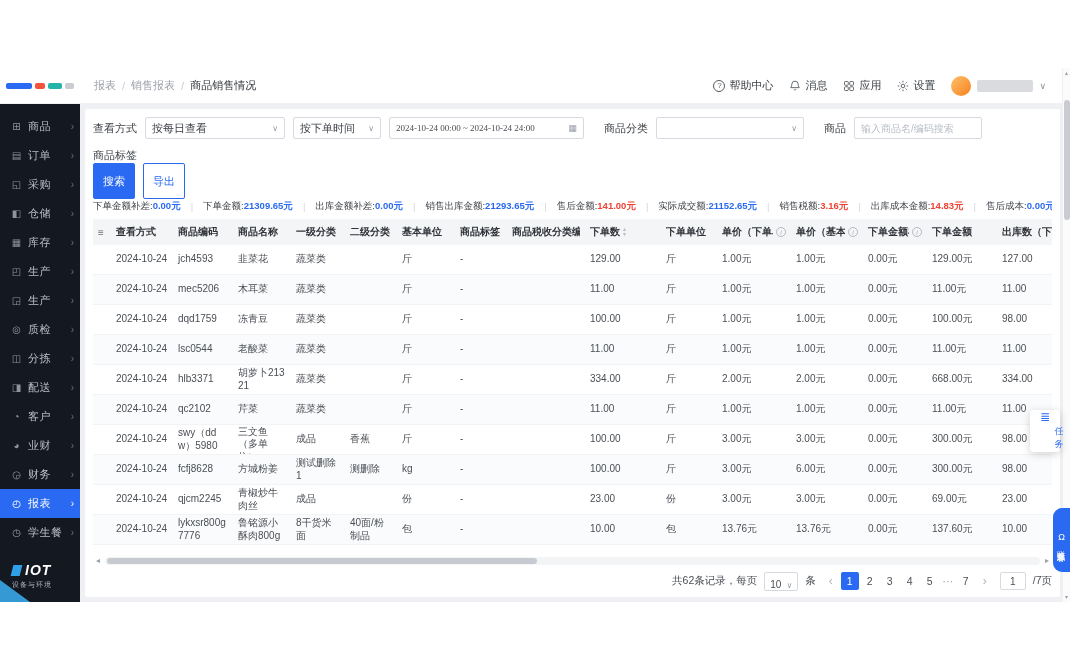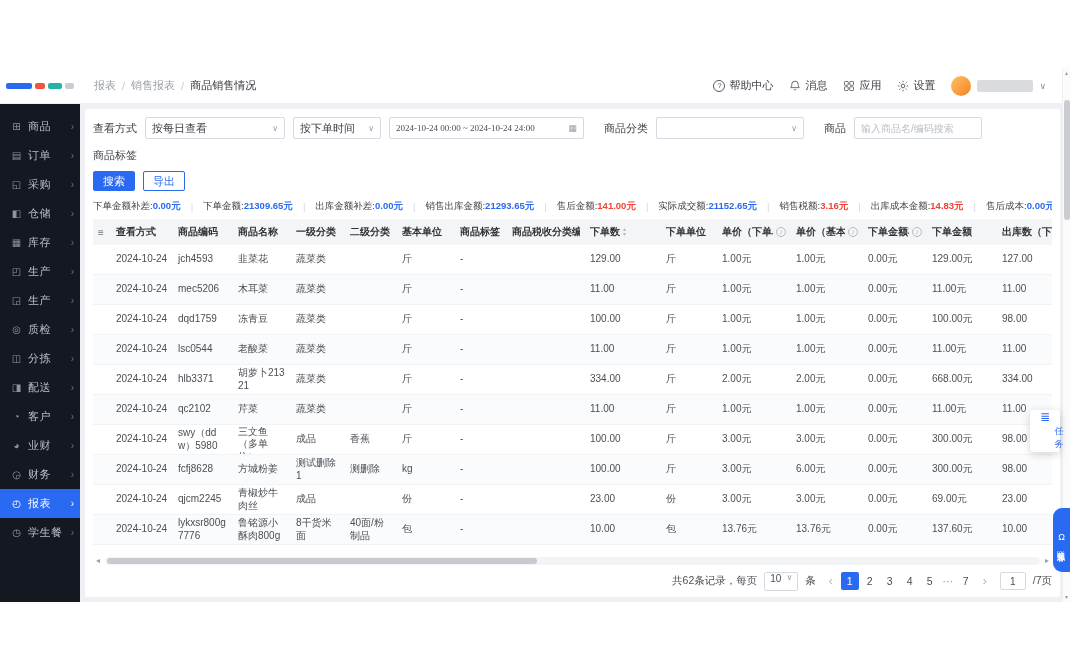--- a/index.html
+++ b/index.html
@@ -59,21 +59,21 @@
     justify-content:space-between;padding:0 6px;color:#3a3e44;cursor:pointer;flex-shrink:0;}
   .select .chev{color:#9aa0a8;font-size:8px;margin-left:6px;}
   .w140{width:140px;} .w88{width:88px;} .w182{width:195px;font-family:Liberation Serif, serif;} .w148{width:148px;}
   .date-text{font-size:9px;color:#4a4e54;white-space:nowrap;}
   .cal-icon{color:#9aa0a8;font-size:9px;}
   .input{height:22px;border:1px solid #d6dae0;border-radius:2px;padding:0 6px;font-size:10px;color:#3a3e44;
     background:#fff;font-family:inherit;outline:none;flex-shrink:0;}
   .input::placeholder{color:#b8bec6;}
   .w128i{width:128px;} .w152i{width:152px;}
   .btn-row{height:20px;}
-  .btn{height:20px;padding:0 9px;border-radius:2px;font-size:11px;display:flex;align-items:center;cursor:pointer;font-family:inherit;}
+  .btn{height:36px;padding:0 9px;border-radius:2px;font-size:11px;display:flex;align-items:center;cursor:pointer;font-family:inherit;}
   .btn-primary{background:var(--accent);color:#fff;border:1px solid var(--accent);}
   .btn-outline{background:#fff;color:var(--accent);border:1px solid var(--accent);}
 
   .stats{margin-top:8px;font-size:9.5px;color:#3a3e44;display:flex;align-items:center;gap:9px;flex-shrink:0;
     white-space:nowrap;overflow:hidden;height:14px;}
   .stat{display:inline-flex;align-items:center;}
   .stat-value{font-weight:bold;}
   .stat-value.blue{color:var(--accent);}
   .stat-value.red{color:var(--red);}
   .stat-div{color:#d4d8de;margin:0 1px;}
@@ -97,21 +97,21 @@
   .c6{width:52px;}.c7{width:78px;}.c8{width:76px;}.c9{width:56px;}.c10{width:74px;}.c11{width:72px;}
   .c12{width:64px;}.c13{width:70px;}.c14{width:86px;}
 
   .hscroll{display:flex;align-items:center;height:10px;margin-top:2px;flex-shrink:0;gap:2px;}
   .hs-arrow{font-size:8px;color:#9aa0a8;width:10px;text-align:center;cursor:pointer;line-height:10px;}
   .hs-track{flex:1;height:8px;background:#f3f4f6;border-radius:4px;position:relative;}
   .hs-thumb{position:absolute;left:2px;top:1px;height:6px;width:46%;background:#c7cad0;border-radius:3px;cursor:grab;}
 
   .pagination{display:flex;align-items:center;justify-content:flex-end;gap:7px;margin-top:5px;font-size:10.5px;
     color:#4a4e54;flex-shrink:0;height:20px;}
-  .mini-select{height:19px;border:1px solid #d6dae0;border-radius:2px;display:flex;align-items:flex-start;
+  .mini-select{height:19px;border:1px solid #d6dae0;border-radius:2px;display:flex;align-items:flex-end;
     padding:0 5px;gap:5px;font-size:10px;cursor:pointer;}
   .mini-select .chev{color:#9aa0a8;font-size:8px;}
   .pages{display:flex;align-items:center;gap:2px;}
   .pg-arrow{color:#b0b5bc;font-size:12px;width:16px;height:18px;display:flex;align-items:center;justify-content:center;cursor:pointer;}
   .pg-num{min-width:18px;height:18px;display:flex;align-items:center;justify-content:center;border-radius:2px;
     cursor:pointer;padding:0 3px;color:#4a4e54;}
   .pg-num.active{background:var(--accent);color:#fff;}
   .pg-ellipsis{color:#9aa0a8;min-width:14px;text-align:center;}
   .jump-box{width:26px;height:18px;border:1px solid #d6dae0;border-radius:2px;display:flex;align-items:center;
     justify-content:center;font-size:10px;}
@@ -260,20 +260,28 @@
           <span class="si-icon">◴</span>
           <span class="si-label">报表</span>
           <span class="si-chev">›</span>
         </div>
         <div class="side-item">
           <span class="si-icon">◷</span>
           <span class="si-label">学生餐</span>
           <span class="si-chev">›</span>
         </div>
       </div>
+    <div class="side-footer">
+      <div class="iot-row">
+        <span class="iot-flag"></span>
+        <span class="iot-text">IOT</span>
+      </div>
+      <div class="iot-sub">设备与环境</div>
+      <div class="corner-tri"></div>
+    </div>
   </div>
 
   <div class="main">
     <div class="card">
 
       <div class="f-row">
         <span class="f-label">查看方式</span>
         <div class="select w140">
           <span>按每日查看</span>
           <span class="chev">∨</span>

